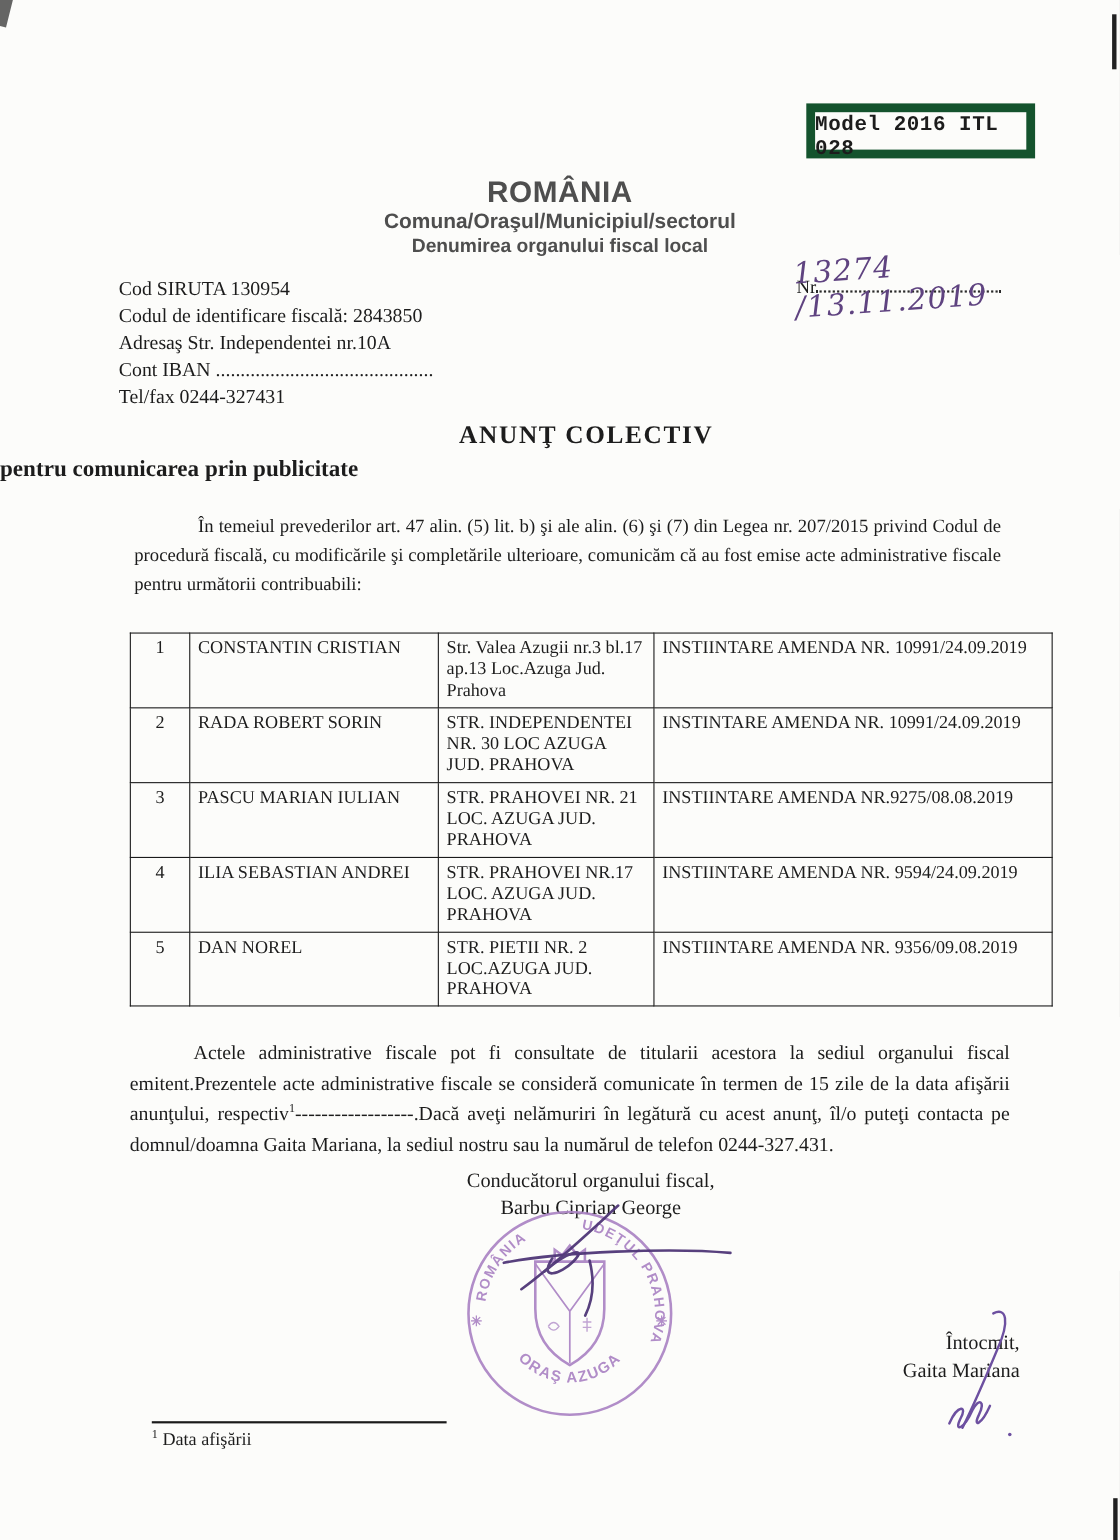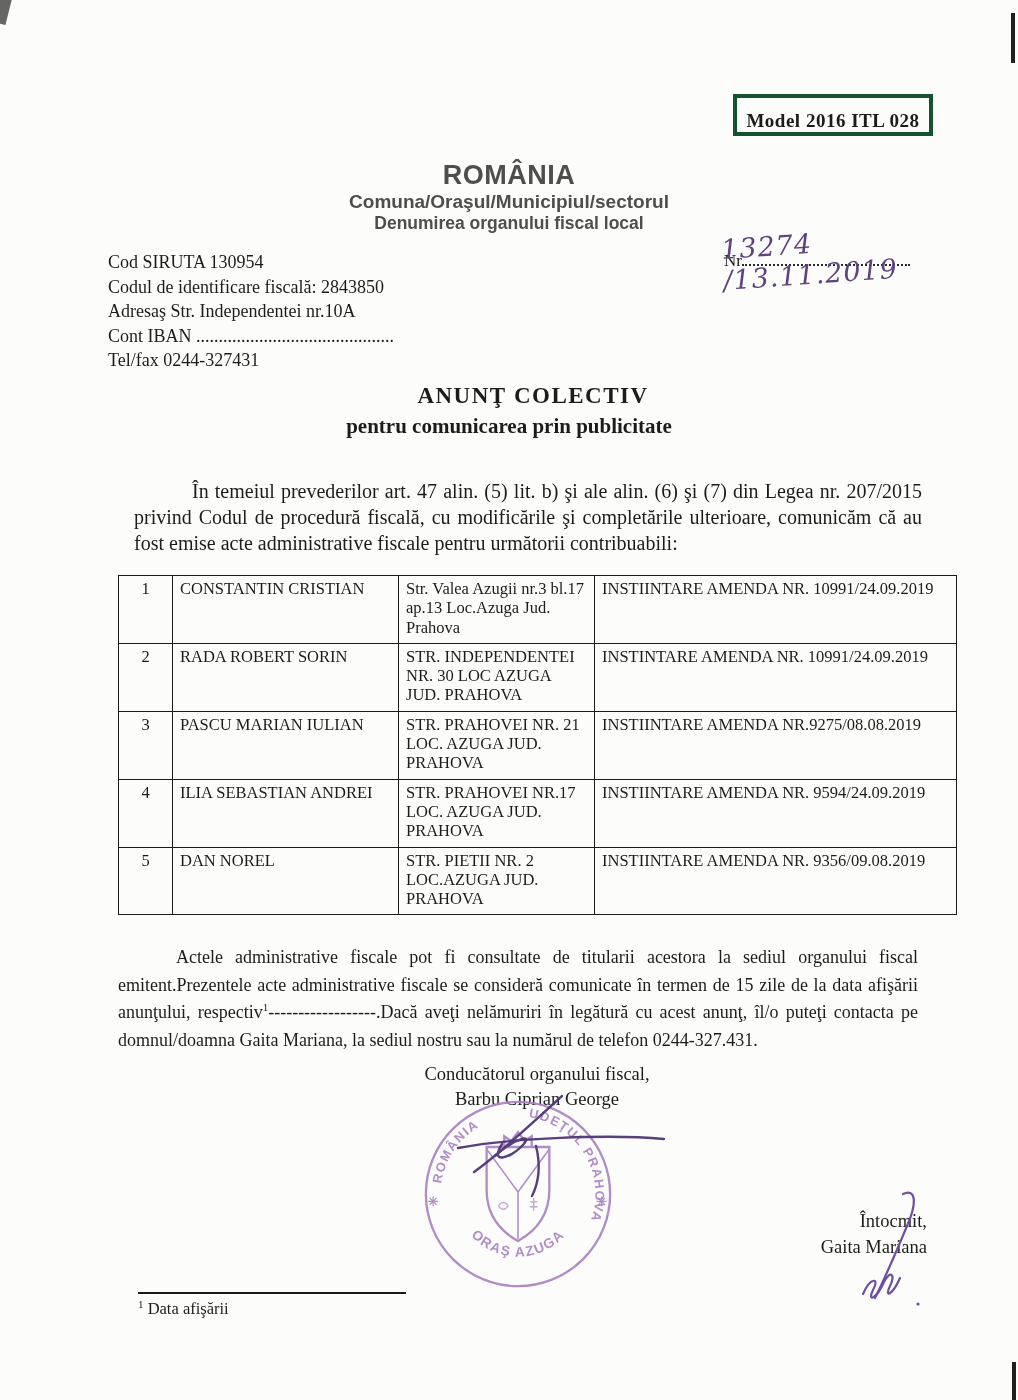--- a/index.html
+++ b/index.html
@@ -4,47 +4,47 @@
 <style>
   html,body{margin:0;padding:0;background:#e8e8e6;}
   .page{
     position:relative;width:1018px;height:1400px;margin:0 auto;
     background:#fcfcfa;overflow:hidden;
     font-family:"Liberation Serif",serif;color:#1c1c1c;
   }
   
   .model-box{
     position:absolute;left:733px;top:94px;width:192px;height:34px;
-    border:4px solid #14532d;display:flex;align-items:flex-end;justify-content:center;
-    font-weight:bold;font-size:19px;letter-spacing:.5px;
+    border:8px solid #14532d;display:flex;align-items:flex-start;justify-content:center;
+    font-weight:bold;font-size:19px;letter-spacing:.5px;font-family:Liberation Mono, monospace;
   }
   
   .doc-header{position:absolute;left:0;top:160px;width:100%;text-align:center;
     font-family:"Liberation Sans",sans-serif;font-weight:bold;color:#4e4e4e;}
   .doc-header .country{font-size:27px;letter-spacing:.5px;line-height:30px;}
   .doc-header .sub1{font-size:19px;line-height:23px;}
   .doc-header .sub2{font-size:17.5px;line-height:21px;}
   
   .issuer{position:absolute;left:108px;top:250px;font-size:18px;line-height:24.5px;}
   
   .reg-line{position:absolute;left:724px;top:250px;font-size:17px;}
   .reg-dots{display:inline-block;width:168px;border-bottom:2px dotted #2a2a2a;height:14px;}
   .reg-hand{
     position:absolute;left:722px;top:226px;width:230px;
     font-family:"DejaVu Serif",serif;font-style:italic;
     font-size:27px;color:#5f4380;transform:rotate(-4deg);letter-spacing:1px;
   }
   
   .title-main{position:absolute;left:0;top:383px;width:100%;text-align:center;
     font-weight:bold;font-size:23px;letter-spacing:1.5px;margin-left:24px;}
-  .title-sub{position:absolute;left:0;top:414px;width:100%;text-align:center;
+  .title-sub{position:absolute;left:0;top:414px;width:100%;
     font-weight:bold;font-size:21px;}
   
-  .intro{position:absolute;left:118px;top:462px;width:788px;margin:16px;
-    font-size:20px;line-height:26px;text-align:justify;text-indent:58px;}
+  .intro{position:absolute;left:118px;top:462px;width:788px;margin:4px;
+    font-size:17px;line-height:26px;text-align:justify;text-indent:58px;}
   .closing{position:absolute;left:118px;top:944px;width:800px;margin:0;
     font-size:18px;line-height:27.5px;text-align:justify;text-indent:58px;}
   sup{font-size:11px;line-height:0;}
   
   table.contrib{
     position:absolute;left:118px;top:575px;width:838px;
     border-collapse:collapse;table-layout:fixed;
   }
   table.contrib th,table.contrib td{border:1.6px solid #1b1b1b;}
   table.contrib th{

